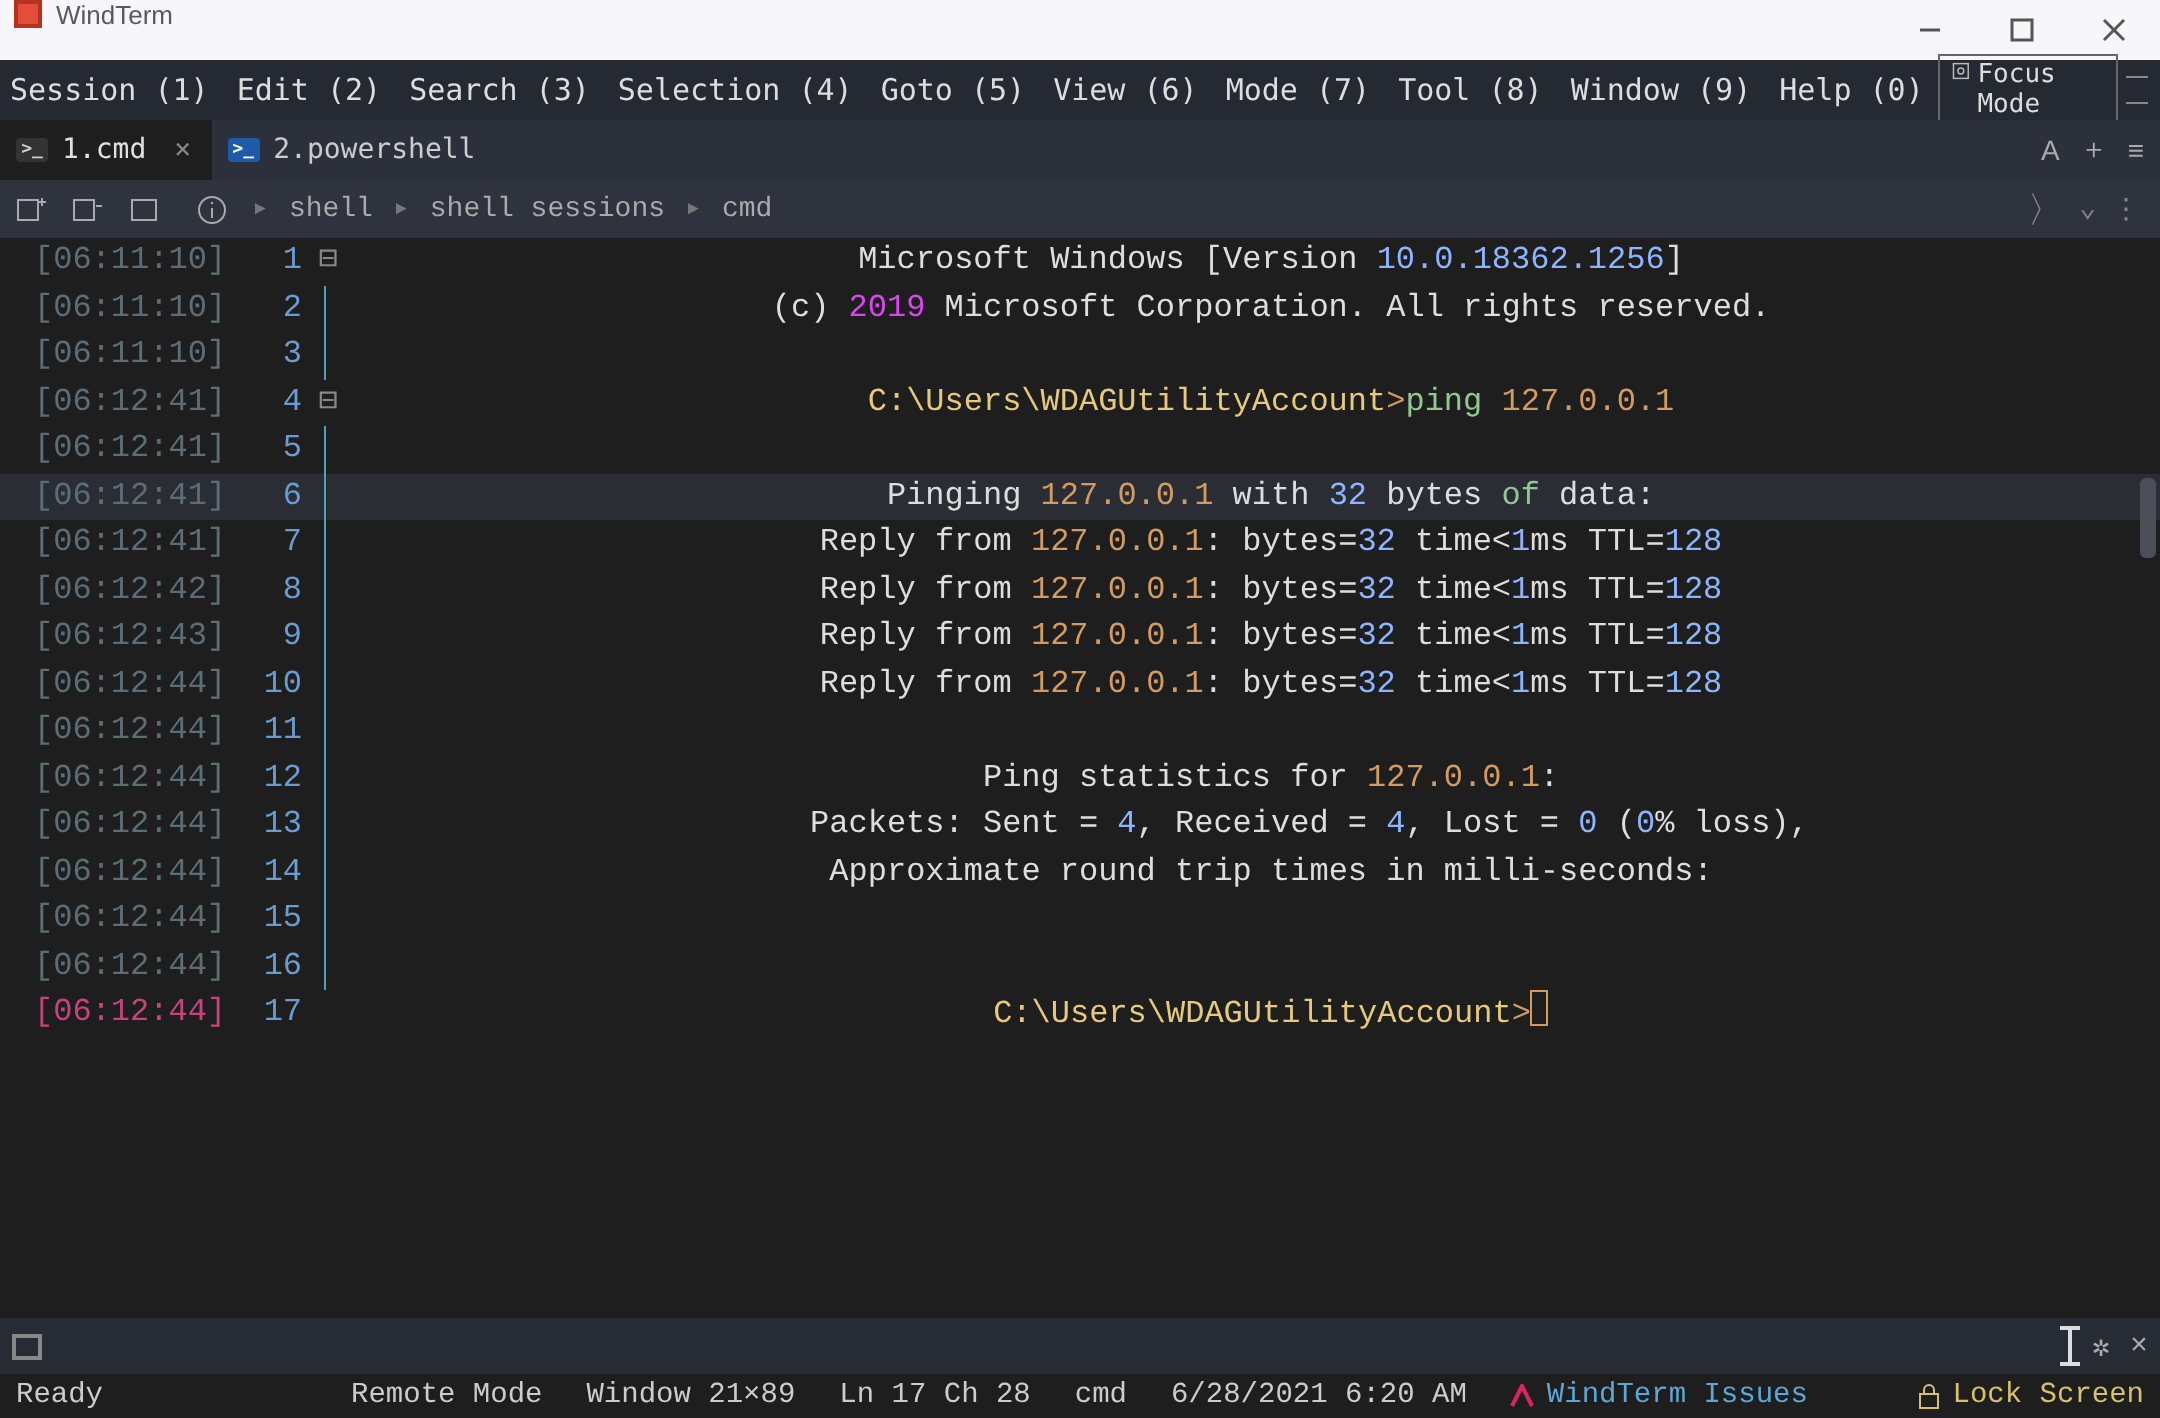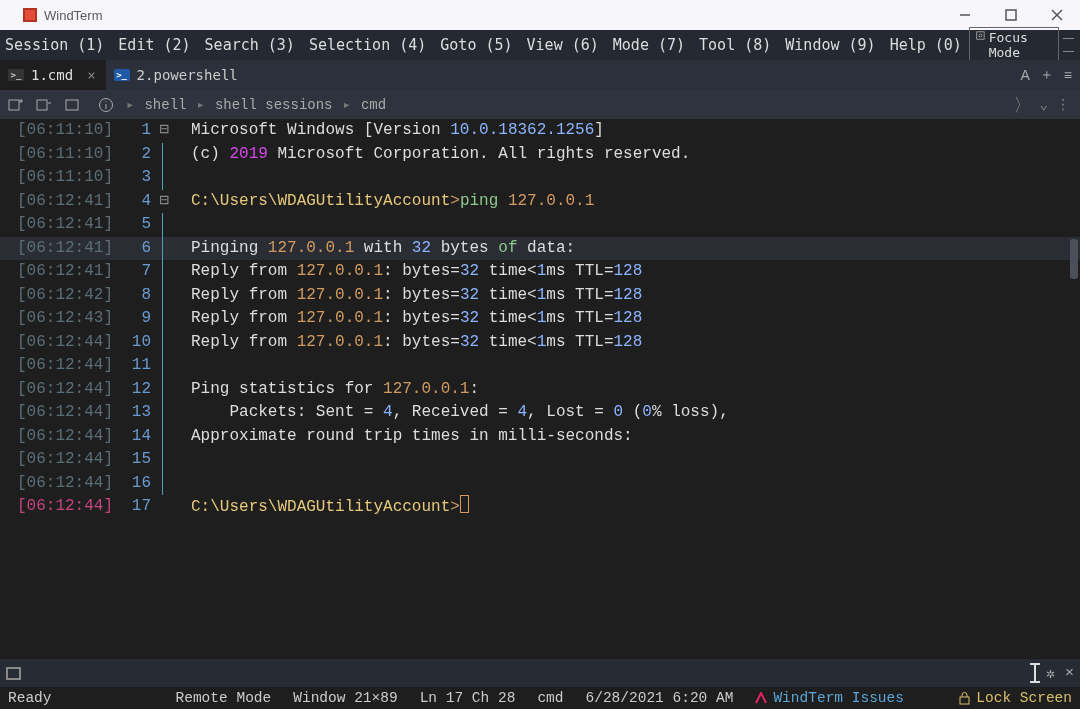--- a/index.html
+++ b/index.html
@@ -13,24 +13,22 @@
     overflow: hidden;
     display: flex;
     flex-direction: column;
   }
   
   .titlebar {
     height: 30px;
     background: #f7f7fb;
     color: #444;
     display: flex;
-    align-items: center;
     font-family: "Segoe UI", Tahoma, sans-serif;
     font-size: 13px;
-    padding-left: 16px;
   }
   .titlebar .app-icon {
     width: 14px; height: 14px;
     background: #e44d3a;
     border: 2px solid #b33321;
     margin: 0 7px;
   }
   .titlebar .app-title { flex: 0 0 auto; color: #5a5a5a; }
   .titlebar .spacer { flex: 1; }
   .titlebar .win-btn {
@@ -130,21 +128,21 @@
     color:#5b6e78;
     text-align:left;
     padding-left:17px;
   }
   .gutter-line {
     flex: 0 0 42px;
     color:#5b8bbd;
     text-align:right;
     padding-right:4px;
   }
-  .term-content { flex:1; padding-left:18px; }
+  .term-content { flex:1; padding-left:18px;text-align:center; }
   .term-rows { display:flex; flex-direction:column; }
   .term-row {
     height: 23.5px;
     display:flex;
     font-size:16px;
     line-height:23.5px;
   }
   .ts { color:#5b6e78; }
   .ts.active { color:#c7437f; }
   .ln { color:#6a9bd1; }

